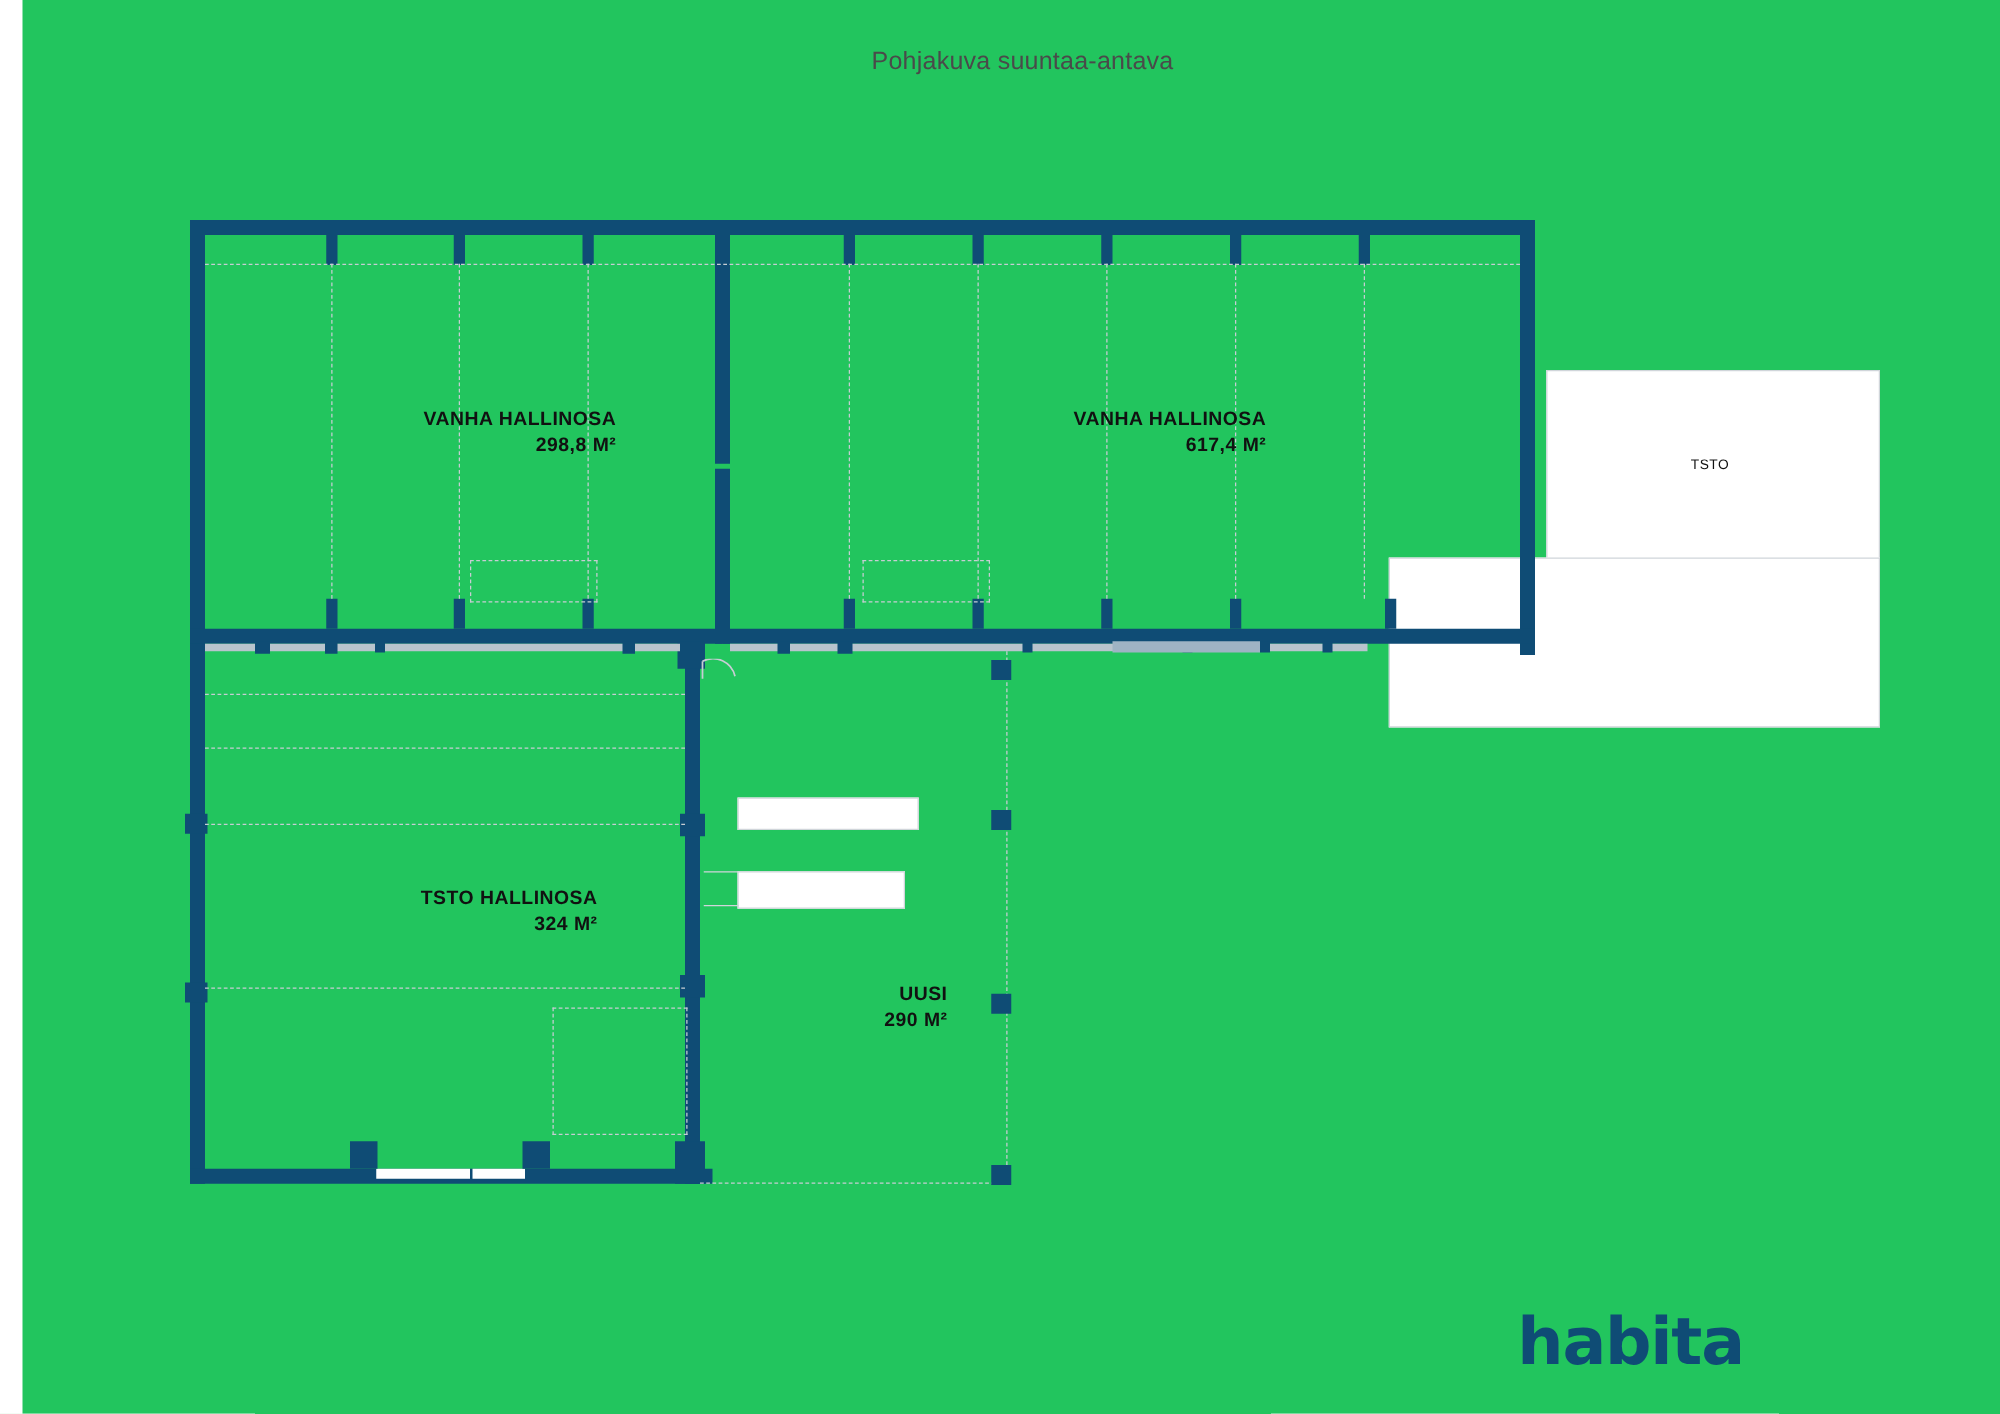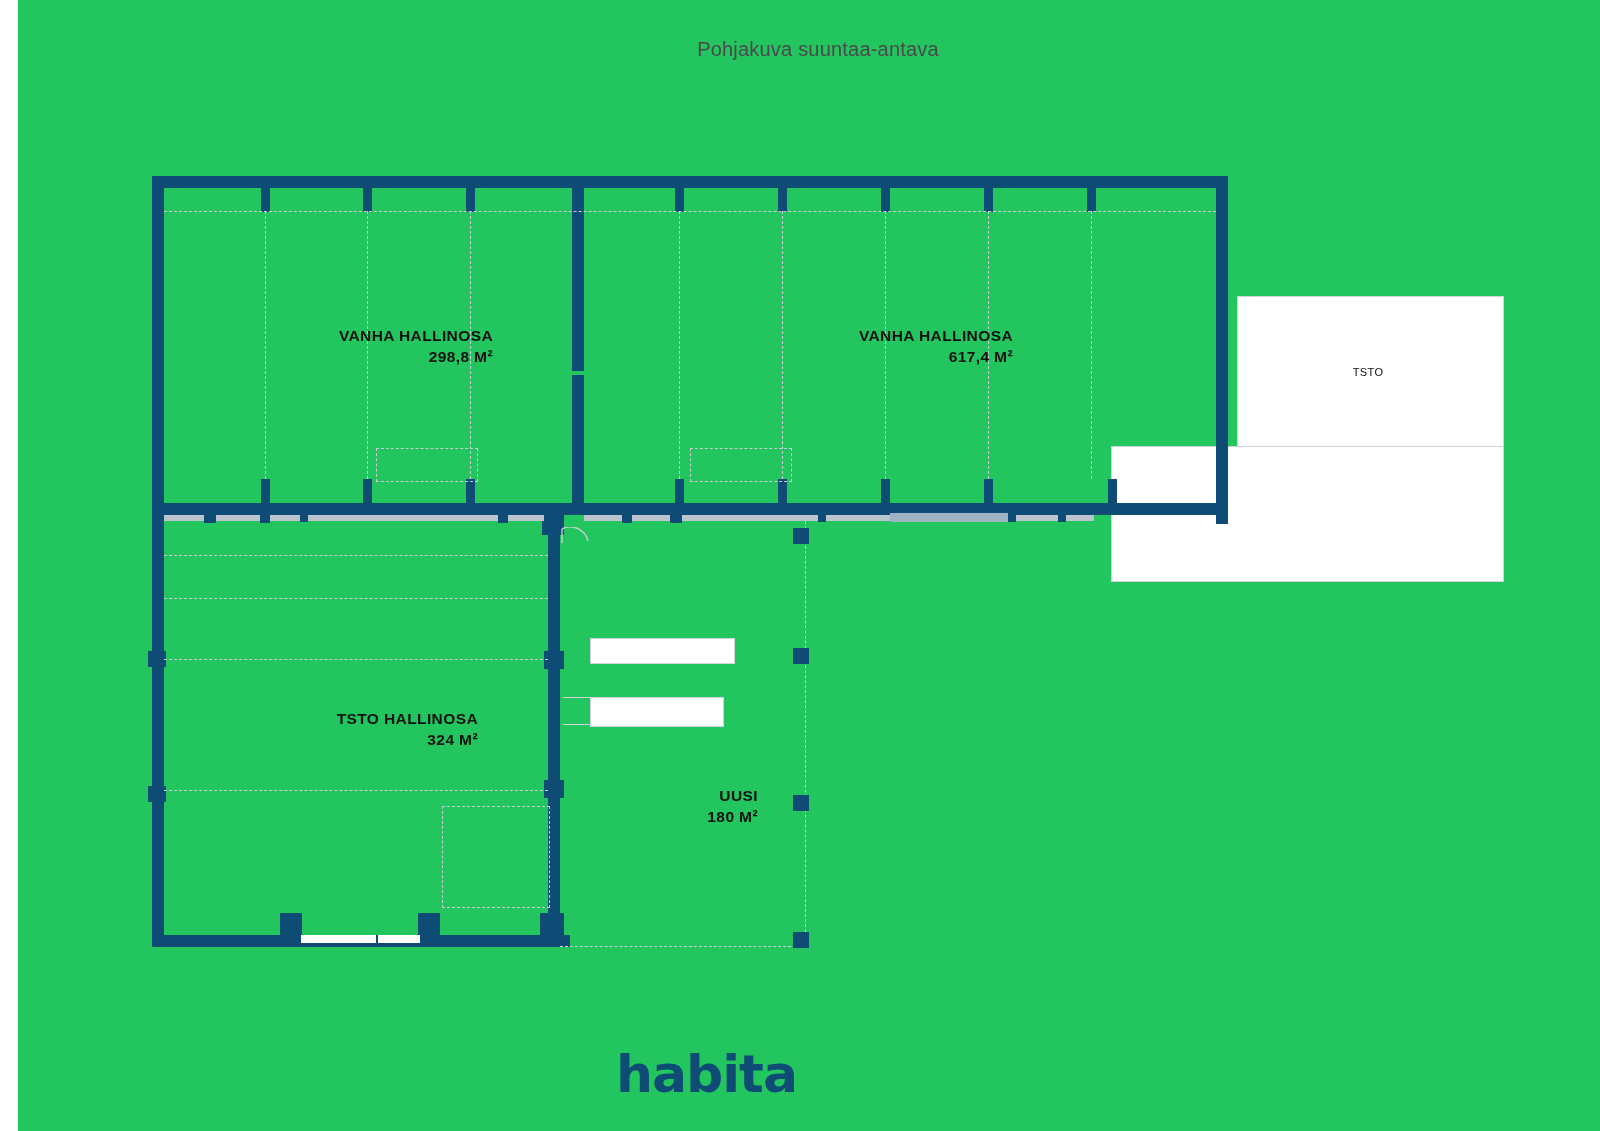--- a/index.html
+++ b/index.html
@@ -89,21 +89,21 @@
     letter-spacing: 0.4px;
     white-space: nowrap;
   }
 
   
   #logo {
     position: absolute;
     left: 0;
     top: 1044px;
     width: 1377px;
-    text-align: center;
+    text-align: right;
   }
   #logo .word {
     font-family: "DejaVu Sans", sans-serif;
     font-size: 52px;
     font-weight: bold;
     color: #0f4c75;
     letter-spacing: -1px;
   }
 </style>
 </head>
@@ -229,20 +229,20 @@
   <div class="pillar" style="left:775px; top:795px; width:16px; height:16px;"></div>
   <div class="pillar" style="left:775px; top:932px; width:16px; height:16px;"></div>
 
   <div class="solid-box" style="left:572px; top:638px; width:143px; height:24px;"></div>
   <div class="solid-box" style="left:572px; top:697px; width:132px; height:28px;"></div>
   <div class="greyline" style="left:545px; top:697px; width:28px; height:1px; background:#d0d5da;"></div>
   <div class="greyline" style="left:545px; top:724px; width:28px; height:1px; background:#d0d5da;"></div>
 
   <div class="label" style="left:590px; top:785px; width:150px;">
     <span>UUSI</span>
-    <span class="sub">180 M²</span>
+    <span class="sub">290 M²</span>
   </div>
 
   <div id="logo">
     <span class="word">habita</span>
   </div>
 
 </div>
 
 </body></html>

